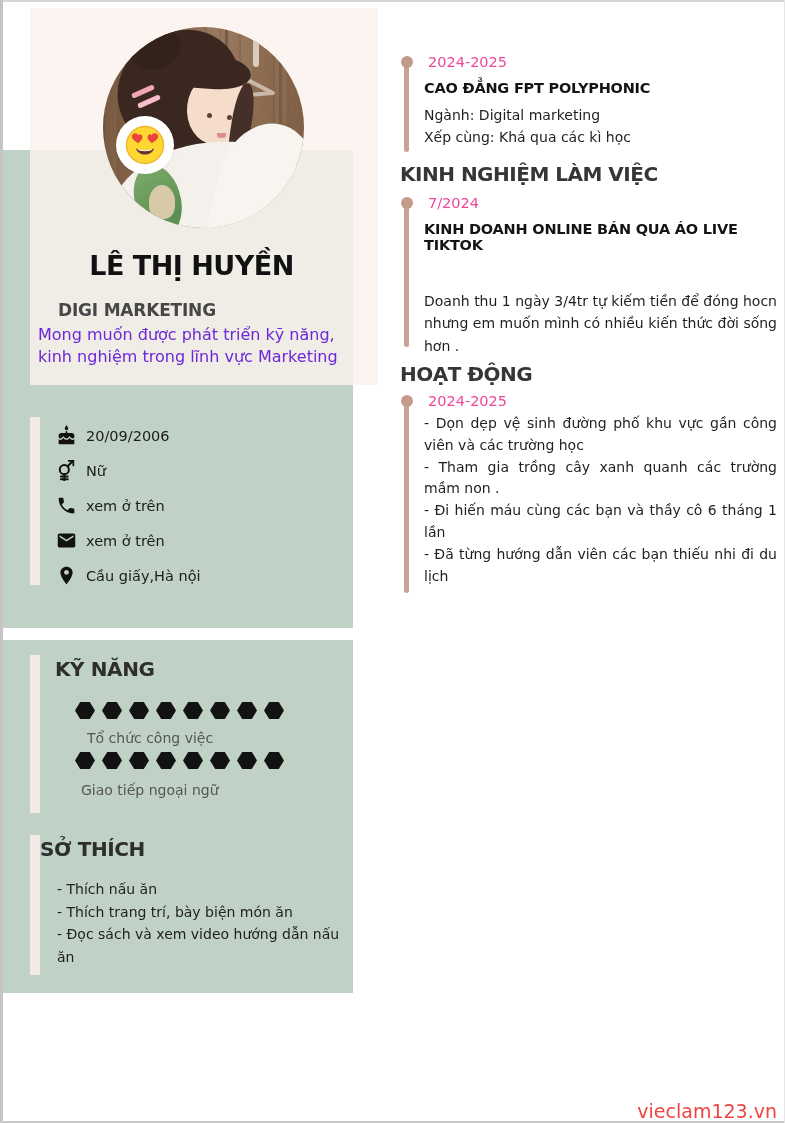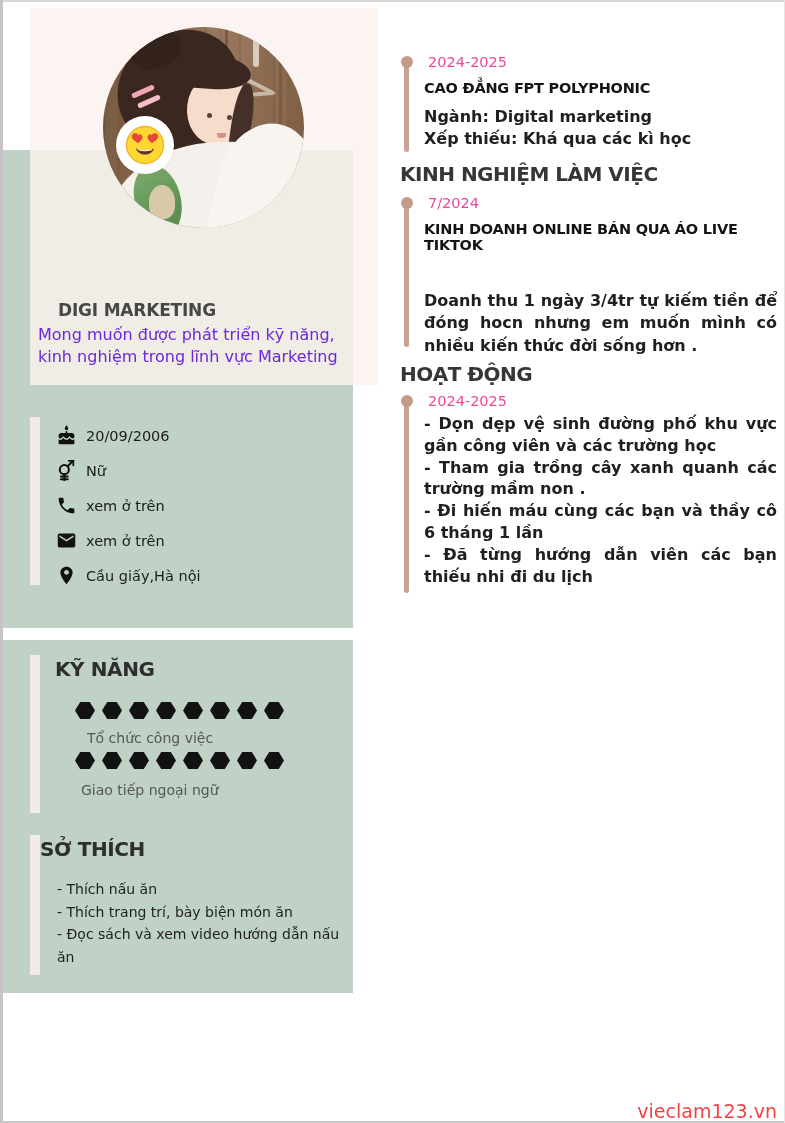--- a/index.html
+++ b/index.html
@@ -116,21 +116,21 @@
 
   .period { font-size:14.5px; color:#ec4899; }
   #edu-period { left:428px; top:54px; }
   #exp-period { left:428px; top:195px; }
   #act-period { left:428px; top:393px; }
 
   .entry-title { font-size:14.5px; font-weight:bold; color:#141414; letter-spacing:-0.2px; }
   #edu-school { left:424px; top:80px; }
   #exp-title  { left:424px; top:221px; width:330px; }
 
-  .entry-text { font-size:16px; color:#1f1f1f;font-weight:bold; }
+  .entry-text { font-size:14px; color:#1f1f1f; }
   #edu-major { left:424px; top:107px; }
   #edu-grade { left:424px; top:129px; }
   #exp-desc  { left:424px; top:290px; width:353px; line-height:22.4px; text-align:justify; }
   #act-list  { left:424px; top:413px; width:353px; line-height:21.8px; text-align:justify; }
 
   #watermark { right:8px; top:1100px; font-size:19px; color:#ef4444; }
 </style>
 </head>
 <body>
 
@@ -173,20 +173,21 @@
         <circle cx="20" cy="20" r="18.5" fill="#ffd733"></circle>
         <circle cx="20" cy="20" r="18.5" fill="none" stroke="#f0b429" stroke-width="1.4"></circle>
         <path d="M13.4 10.2 C11.9 7.6 8.2 7.8 7.1 10.3 C6.1 12.5 7.6 14.6 13.0 18.2 C17.0 15.2 18.4 12.5 16.9 10.4 C15.9 8.9 14.3 9.0 13.4 10.2 Z" fill="#e8453c"></path>
         <path d="M26.6 10.2 C28.1 7.6 31.8 7.8 32.9 10.3 C33.9 12.5 32.4 14.6 27.0 18.2 C23.0 15.2 21.6 12.5 23.1 10.4 C24.1 8.9 25.7 9.0 26.6 10.2 Z" fill="#e8453c"></path>
         <path d="M11 23.5 C13.5 31.5 26.5 31.5 29 23.5 C23 26 17 26 11 23.5 Z" fill="#65332b"></path>
         <path d="M12.6 23.9 C17.5 25.6 22.5 25.6 27.4 23.9 L26.8 25.3 C22.5 26.6 17.5 26.6 13.2 25.3 Z" fill="#ffffff"></path>
       </svg>
     </div>
   </div>
 
+  <div id="name" class="abs">LÊ THỊ HUYỀN</div>
   <div id="job-title" class="abs">DIGI MARKETING</div>
   <div id="summary" class="abs">Mong muốn được phát triển kỹ năng, kinh nghiệm trong lĩnh vực Marketing</div>
 
   <div id="contact-bar" class="abs accent-bar"></div>
   <div id="skills-bar" class="abs accent-bar"></div>
   <div id="interests-bar" class="abs accent-bar"></div>
 
   <div id="contact-list" class="abs">
     <div class="contact-row">
       <span class="contact-icon">
@@ -264,21 +265,21 @@
     <div>- Thích nấu ăn</div>
     <div>- Thích trang trí, bày biện món ăn</div>
     <div>- Đọc sách và xem video hướng dẫn nấu ăn</div>
   </div>
 
   <div id="tl1-line" class="abs tl-line"></div>
   <div id="tl1-dot" class="abs tl-dot"></div>
   <div id="edu-period" class="abs period">2024-2025</div>
   <div id="edu-school" class="abs entry-title">CAO ĐẲNG FPT POLYPHONIC</div>
   <div id="edu-major" class="abs entry-text">Ngành: Digital marketing</div>
-  <div id="edu-grade" class="abs entry-text">Xếp thiếu: Khá qua các kì học</div>
+  <div id="edu-grade" class="abs entry-text">Xếp cùng: Khá qua các kì học</div>
 
   <div id="exp-heading" class="abs right-heading">KINH NGHIỆM LÀM VIỆC</div>
   <div id="tl2-line" class="abs tl-line"></div>
   <div id="tl2-dot" class="abs tl-dot"></div>
   <div id="exp-period" class="abs period">7/2024</div>
   <div id="exp-title" class="abs entry-title">KINH DOANH ONLINE BÁN QUA ÁO LIVE TIKTOK</div>
   <div id="exp-desc" class="abs entry-text">Doanh thu 1 ngày 3/4tr tự kiếm tiền để đóng hocn nhưng em muốn mình có nhiều kiến thức đời sống hơn .</div>
 
   <div id="act-heading" class="abs right-heading">HOẠT ĐỘNG</div>
   <div id="tl3-line" class="abs tl-line"></div>

